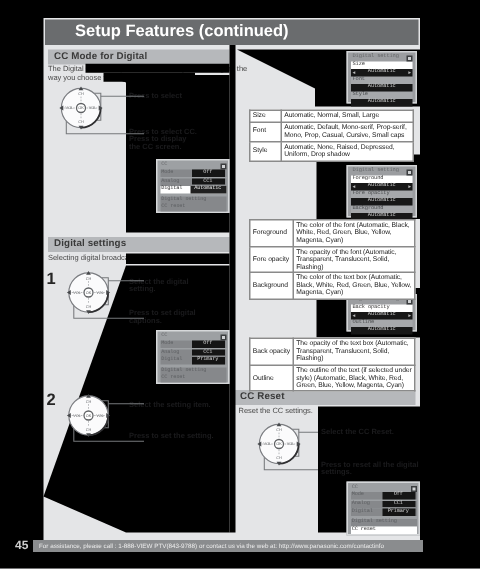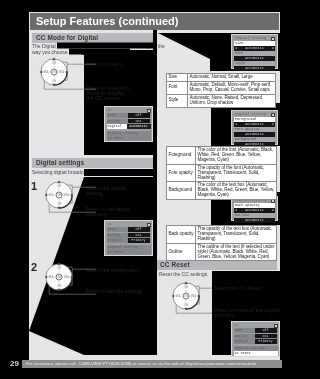--- a/index.html
+++ b/index.html
@@ -1,18 +1,18 @@
 <!DOCTYPE html>
 <html><head>
 <meta charset="utf-8">
 <style>
   html,body{margin:0;padding:0;}
   body{width:300px;height:379px;background:#000;font-family:"Liberation Sans",sans-serif;overflow:hidden;position:relative;}
   .page{position:absolute;left:29px;top:12px;width:251px;height:350px;background:#e4e5e7;}
-  .titlebar{position:absolute;left:30px;top:13px;width:249px;height:17px;background:#6a6c6e;color:#fff;font-weight:bold;font-size:11px;line-height:17px;padding-left:6px;box-sizing:border-box;}
+  .titlebar{position:absolute;left:30px;top:13px;width:249px;height:17px;background:#6a6c6e;color:#fff;font-weight:bold;font-size:11px;line-height:17px;padding-left:20px;box-sizing:border-box;}
   .secthdr{position:absolute;background:#b6b8bb;color:#3a3a3a;font-weight:bold;font-size:6.5px;line-height:10px;padding-left:4px;box-sizing:border-box;height:10px;letter-spacing:0.1px;}
   .body-txt{position:absolute;font-size:5px;color:#4a4a4a;line-height:6px;white-space:nowrap;letter-spacing:-0.02px;}
   .anno{position:absolute;font-size:5px;line-height:5.6px;color:#1b1b1d;font-weight:bold;white-space:nowrap;}
   .stepnum{position:absolute;font-size:11px;font-weight:bold;color:#262626;line-height:11px;}
   .dpad{position:absolute;}
   .dptxt{font-size:2.6px;fill:#6a6c6f;font-family:"Liberation Sans",sans-serif;}
   .oktxt{font-size:2.6px;fill:#5a5c5f;font-family:"Liberation Sans",sans-serif;}
 
   
   .osd{position:absolute;background:#9b9da0;border:1px solid #d2d4d6;box-sizing:border-box;padding:1px 2px 2px 2px;}
@@ -315,14 +315,14 @@
   <circle cx="17" cy="17" r="3.0" fill="#fff" stroke="#5e6063" stroke-width="0.85"></circle>
   <text class="oktxt" x="17" y="17.9" text-anchor="middle">OK</text>
   <text class="dptxt" x="17" y="8.6" text-anchor="middle">CH</text>
   <text class="dptxt" x="17" y="27.3" text-anchor="middle">CH</text>
   <text class="dptxt" x="9.3" y="17.9" text-anchor="middle">VOL</text>
   <text class="dptxt" x="24.7" y="17.9" text-anchor="middle">VOL</text>
 </svg>
   </div>
 
 <div class="footbar"></div>
-<div class="pagenum">29</div>
+<div class="pagenum">45</div>
 <div class="foottxt">For assistance, please call : 1-888-VIEW PTV(843-9788) or contact us via the web at: http://www.panasonic.com/contactinfo</div>
 
 </body></html>

